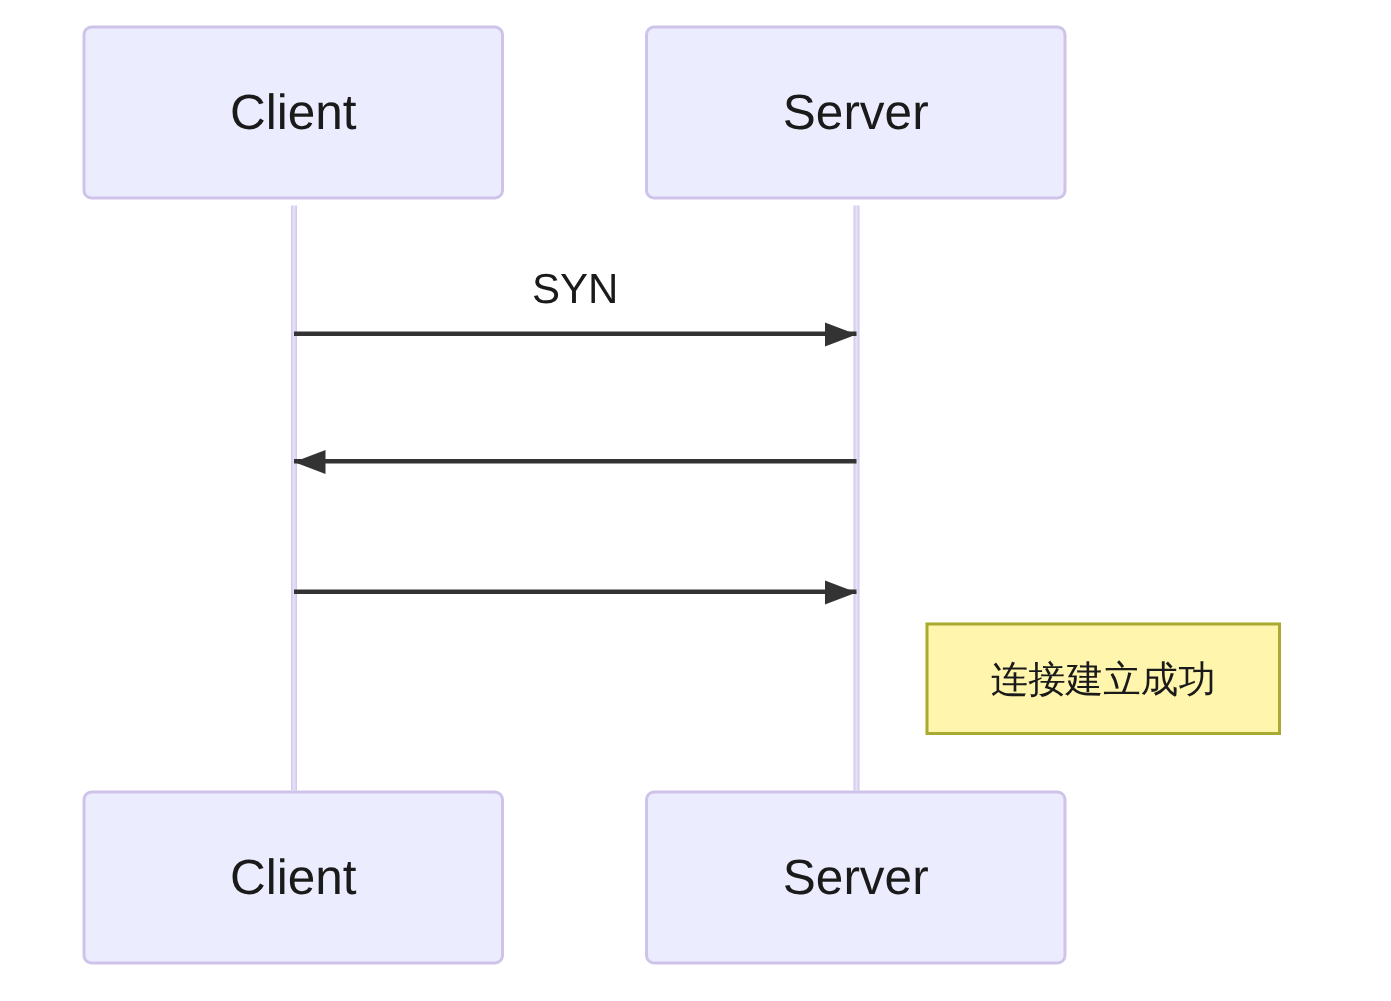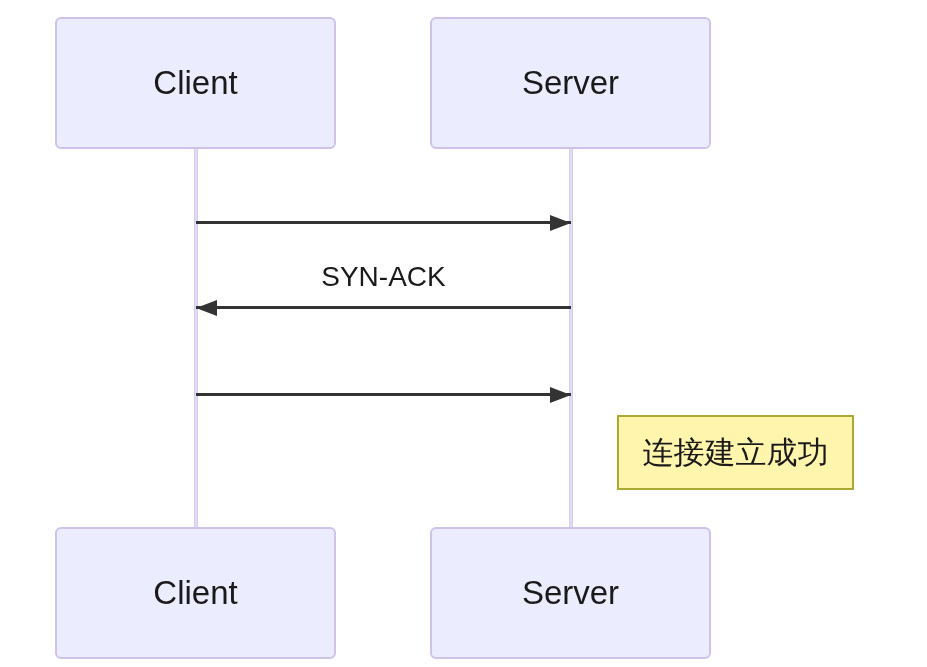--- a/index.html
+++ b/index.html
@@ -12,21 +12,21 @@
     position: relative;
     width: 927px;
     height: 667px;
     background: #ffffff;
     overflow: hidden;
   }
   
   .actor-box {
     position: absolute;
     width: 281px;
-    height: 132px;
+    height: 116px;
     box-sizing: border-box;
     background: var(--actor-fill, #ECECFF);
     border: 2px solid var(--actor-border, #cfc3ea);
     border-radius: 6px;
     display: flex;
     align-items: center;
     justify-content: center;
     font-size: 33px;
     color: var(--text, #111111);
   }
@@ -99,42 +99,42 @@
     left: 617px;
     top: 415px;
     width: 237px;
     height: 75px;
     box-sizing: border-box;
     background: var(--note-fill, #fff5ad);
     border: 2px solid var(--note-border, #aaaa33);
     display: flex;
     align-items: center;
     justify-content: center;
-    font-size: 31px;
+    font-size: 25px;
     color: var(--text, #1a1a1a);
   }
 </style>
 </head>
 <body>
 
 <div class="canvas">
 
   <div class="lifeline lifeline-client"></div>
   <div class="lifeline lifeline-server"></div>
 
   <div class="actor-box actor-client-top">
     <span>Client</span>
   </div>
   <div class="actor-box actor-server-top">
     <span>Server</span>
   </div>
 
+  <div class="msg-label msg-label-1">SYN</div>
   <div class="msg-line msg-line-1 arrow-right"></div>
 
-  <div class="msg-label msg-label-2">SYN-ACK</div>
   <div class="msg-line msg-line-2 arrow-left"></div>
 
   <div class="msg-line msg-line-3 arrow-right"></div>
 
   <div class="note-box">
     <span>连接建立成功</span>
   </div>
 
   <div class="actor-box actor-client-bot">
     <span>Client</span>

